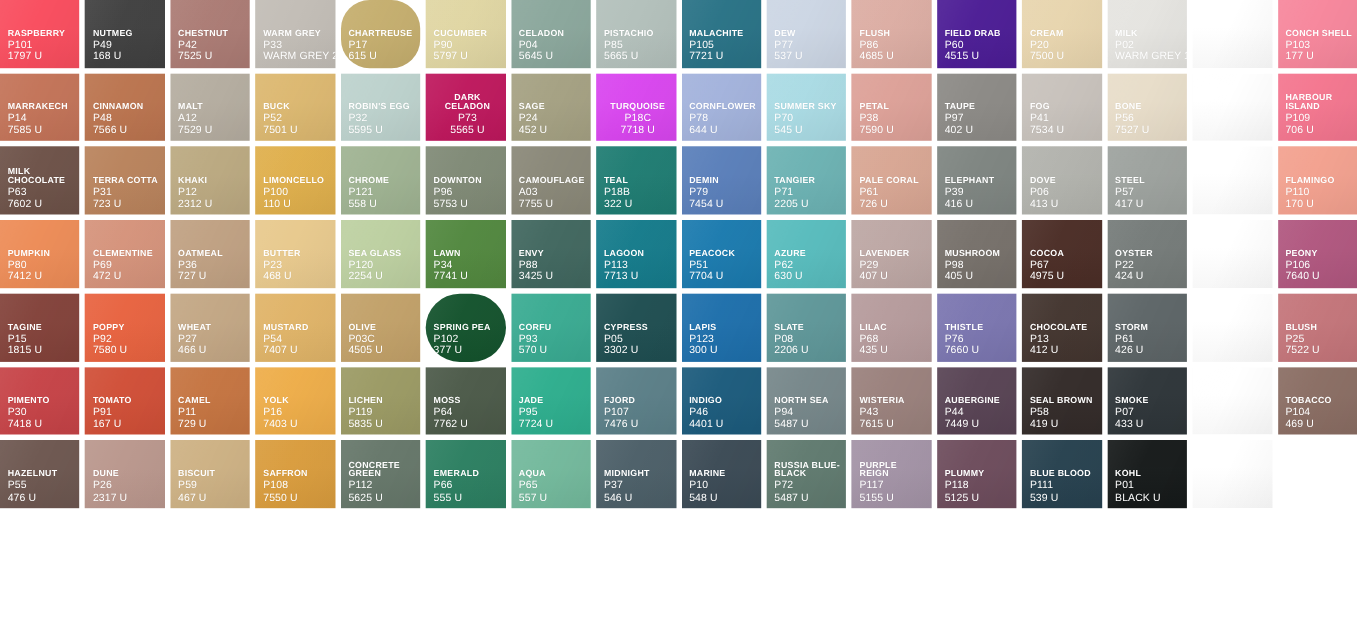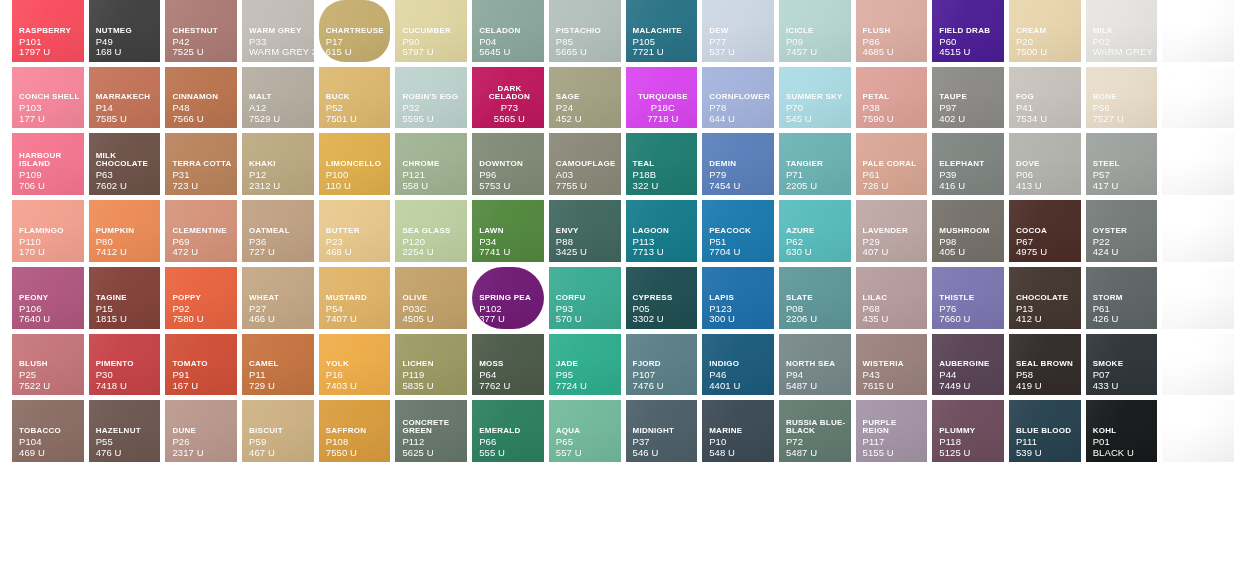--- a/index.html
+++ b/index.html
@@ -16,21 +16,21 @@
   }
   #swatch-grid {
     display: grid;
     grid-template-columns: repeat(16, 1fr);
     grid-template-rows: repeat(7, 1fr);
     column-gap: 5px;
     row-gap: 5px;
     width: 1234px;
     height: 467px;
     box-sizing: border-box;
-    padding: 0 0 5px 12px;
+    padding: 0 0 5px 0;
   }
   .swatch {
     position: relative;
     overflow: hidden;
     display: block;
   }
   
   .swatch::after {
     content: "";
     position: absolute;
@@ -141,27 +141,20 @@
         <span class="swatch-pantone">7721 U</span>
       </div>
     </div>
     <div class="swatch" style="background: rgb(204, 214, 228);">
       <div class="swatch-label text-light">
         <span class="swatch-name">DEW</span>
         <span class="swatch-code">P77</span>
         <span class="swatch-pantone">537 U</span>
       </div>
     </div>
-    <div class="swatch" style="background: rgb(182, 214, 210);">
-      <div class="swatch-label text-light">
-        <span class="swatch-name">ICICLE</span>
-        <span class="swatch-code">P09</span>
-        <span class="swatch-pantone">7457 U</span>
-      </div>
-    </div>
     <div class="swatch" style="background: rgb(220, 173, 163);">
       <div class="swatch-label text-light">
         <span class="swatch-name">FLUSH</span>
         <span class="swatch-code">P86</span>
         <span class="swatch-pantone">4685 U</span>
       </div>
     </div>
     <div class="swatch" style="background: #4c1d95;">
       <div class="swatch-label text-light">
         <span class="swatch-name">FIELD DRAB</span>
@@ -537,21 +530,21 @@
         <span class="swatch-pantone">7407 U</span>
       </div>
     </div>
     <div class="swatch" style="background: rgb(194, 161, 105);">
       <div class="swatch-label text-light">
         <span class="swatch-name">OLIVE</span>
         <span class="swatch-code">P03C</span>
         <span class="swatch-pantone">4505 U</span>
       </div>
     </div>
-    <div class="swatch" style="background: #701a75; border-radius: 31px;">
+    <div class="swatch" style="background: #14532d; border-radius: 31px;">
       <div class="swatch-label text-light">
         <span class="swatch-name">SPRING PEA</span>
         <span class="swatch-code">P102</span>
         <span class="swatch-pantone">377 U</span>
       </div>
     </div>
     <div class="swatch" style="background: rgb(58, 171, 146);">
       <div class="swatch-label text-light">
         <span class="swatch-name">CORFU</span>
         <span class="swatch-code">P93</span>

